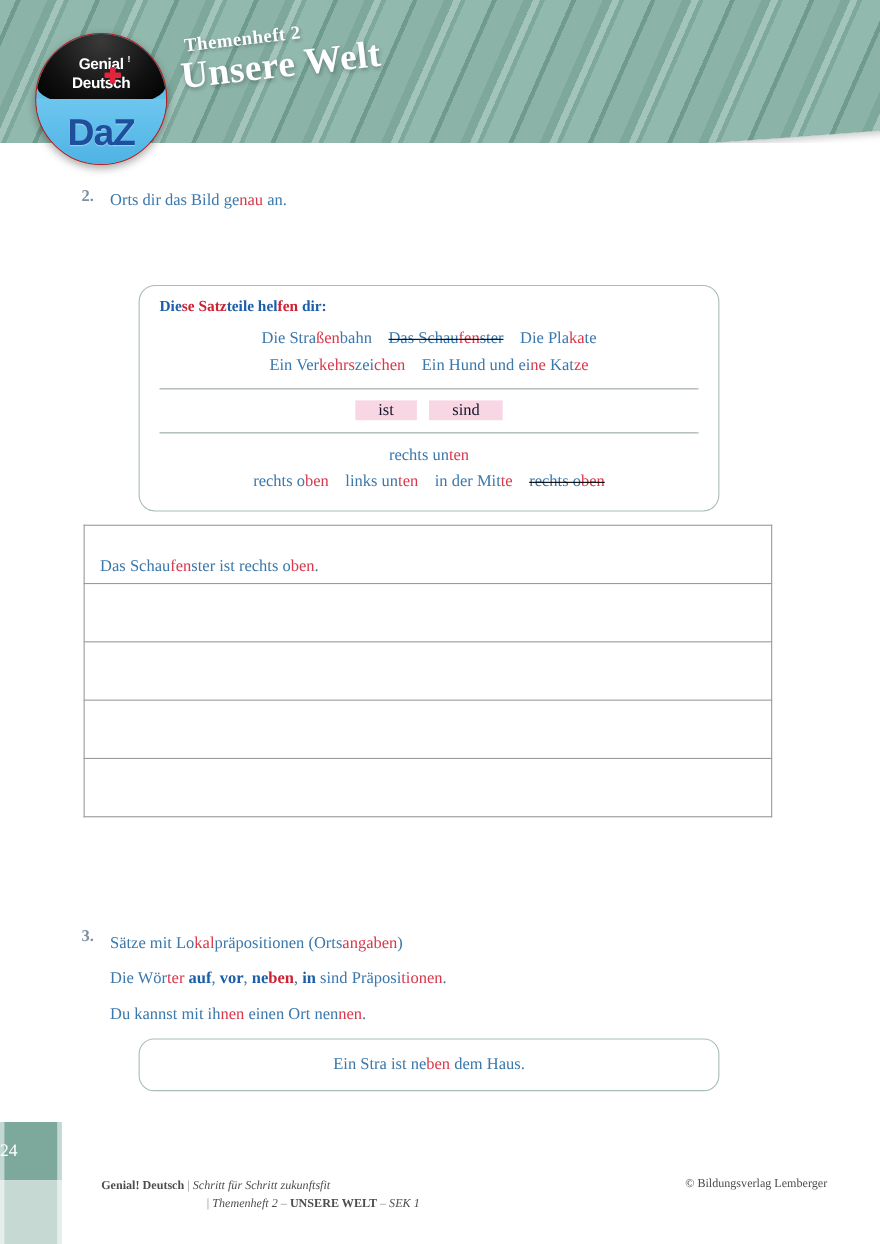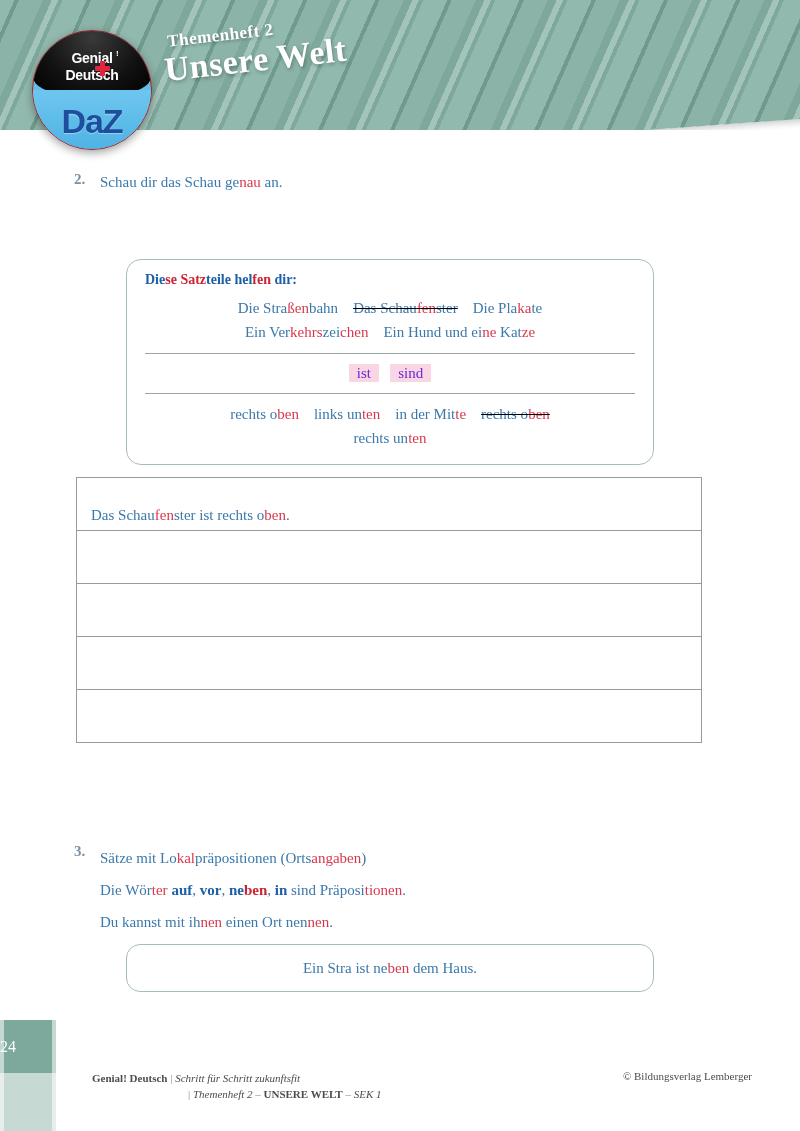--- a/index.html
+++ b/index.html
@@ -200,21 +200,21 @@
     font-weight: bold;
     font-size: 14px;
     margin-bottom: 8px;
   }
   .help-row {
     text-align: center;
     font-size: 15px;
     line-height: 24px;
   }
   .strike { text-decoration: line-through; text-decoration-thickness: 1px; }
-  .hl { background: #f9d6e4; padding: 1px 8px; color: #6d28d9; }
+  .hl { background: #f9d6e4; padding: 1px 21px; color: #0f172a; }
   .help-sep {
     border: 0;
     border-top: 1px solid #9aa7a4;
     margin: 9px 0 8px 0;
   }
   .ist-row { text-align: center; font-size: 15px; line-height: 22px; }
 
   
   .answer-table {
     position: absolute;
@@ -320,21 +320,21 @@
   <div class="header-sub">Themenheft 2</div>
   <div class="header-title">Unsere Welt</div>
 </div>
 
 <div class="content">
 
   <div class="exercise">
     <div class="ex-head">
       <div class="ex-num">2.</div>
       <div class="ex-lines">
-        <div><span class="b">Schau dir das Schau ge</span><span class="r">nau</span><span class="b"> an.</span></div>
+        <div><span class="b">Orts dir das Bild ge</span><span class="r">nau</span><span class="b"> an.</span></div>
       </div>
     </div>
 
     <div class="help-box">
       <div class="help-title"><span class="bb">Die</span><span class="rb">se Satz</span><span class="bb">teile hel</span><span class="rb">fen</span><span class="bb"> dir:</span></div>
 
       <div class="help-row">
         <span><span class="b">Die Stra</span><span class="r">ßen</span><span class="b">bahn</span></span>
         &nbsp;&nbsp;
         <span class="strike"><span class="b">Das Schau</span><span class="r">fen</span><span class="b">ster</span></span>
@@ -352,31 +352,31 @@
 
       <div class="ist-row">
         <span class="hl">ist</span>
         &nbsp;
         <span class="hl">sind</span>
       </div>
 
       <hr class="help-sep">
 
       <div class="help-row">
+        <span><span class="b">rechts un</span><span class="r">ten</span></span>
+      </div>
+
+      <div class="help-row">
         <span><span class="b">rechts o</span><span class="r">ben</span></span>
         &nbsp;&nbsp;
         <span><span class="b">links un</span><span class="r">ten</span></span>
         &nbsp;&nbsp;
         <span><span class="b">in der Mit</span><span class="r">te</span></span>
         &nbsp;&nbsp;
         <span class="strike"><span class="b">rechts o</span><span class="r">ben</span></span>
-      </div>
-
-      <div class="help-row">
-        <span><span class="b">rechts un</span><span class="r">ten</span></span>
       </div>
     </div>
 
     <table class="answer-table">
       <tbody>
           <tr>
         <td><span class="b">Das Schau</span><span class="r">fen</span><span class="b">ster ist rechts o</span><span class="r">ben</span><span class="b">.</span></td>
       </tr>
       <tr>
             <td></td>

